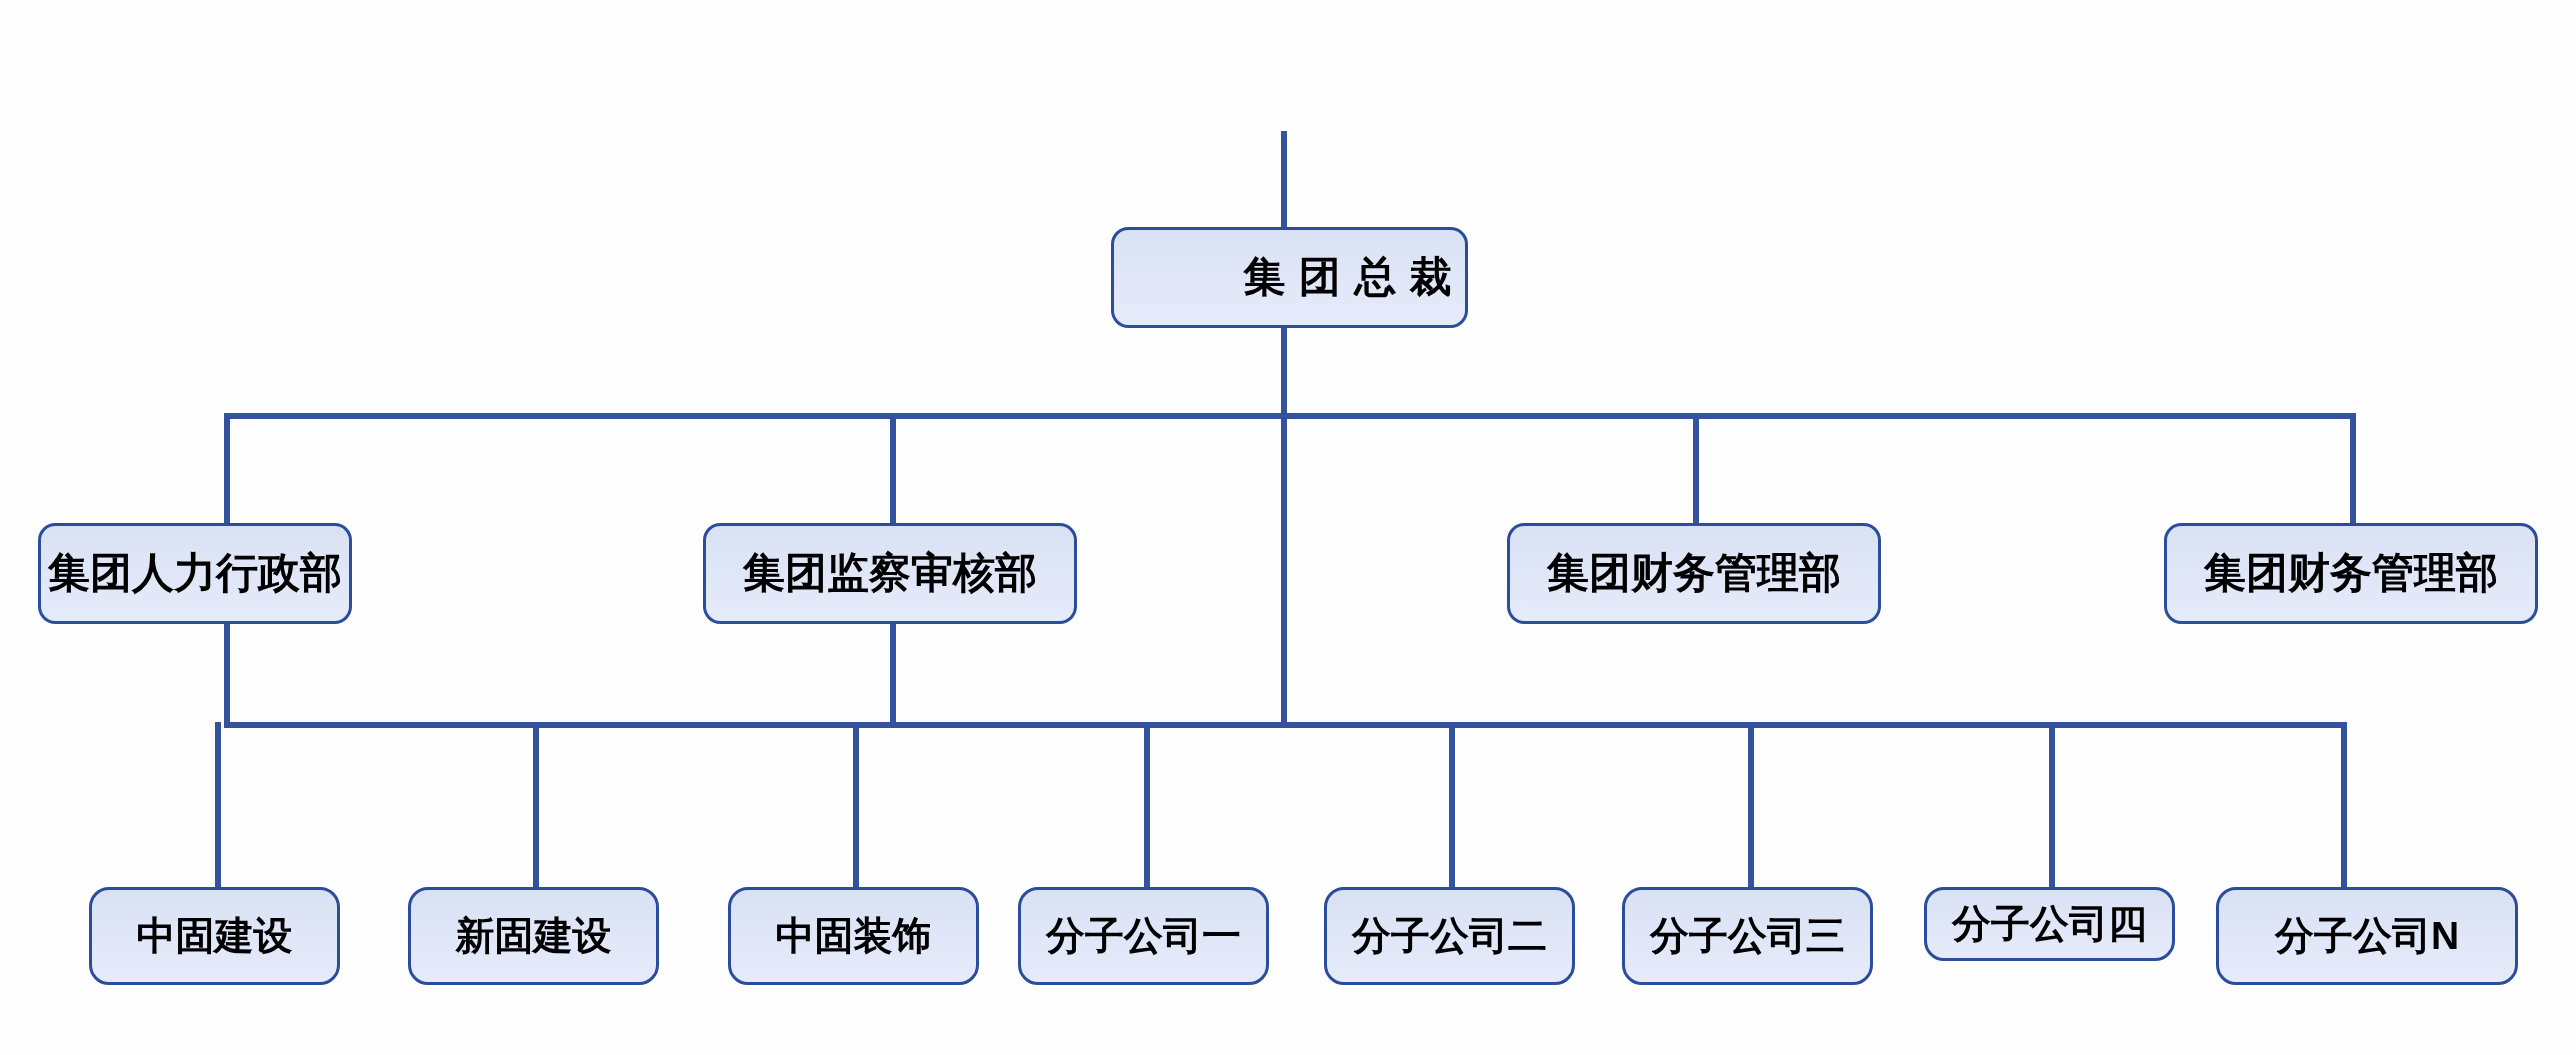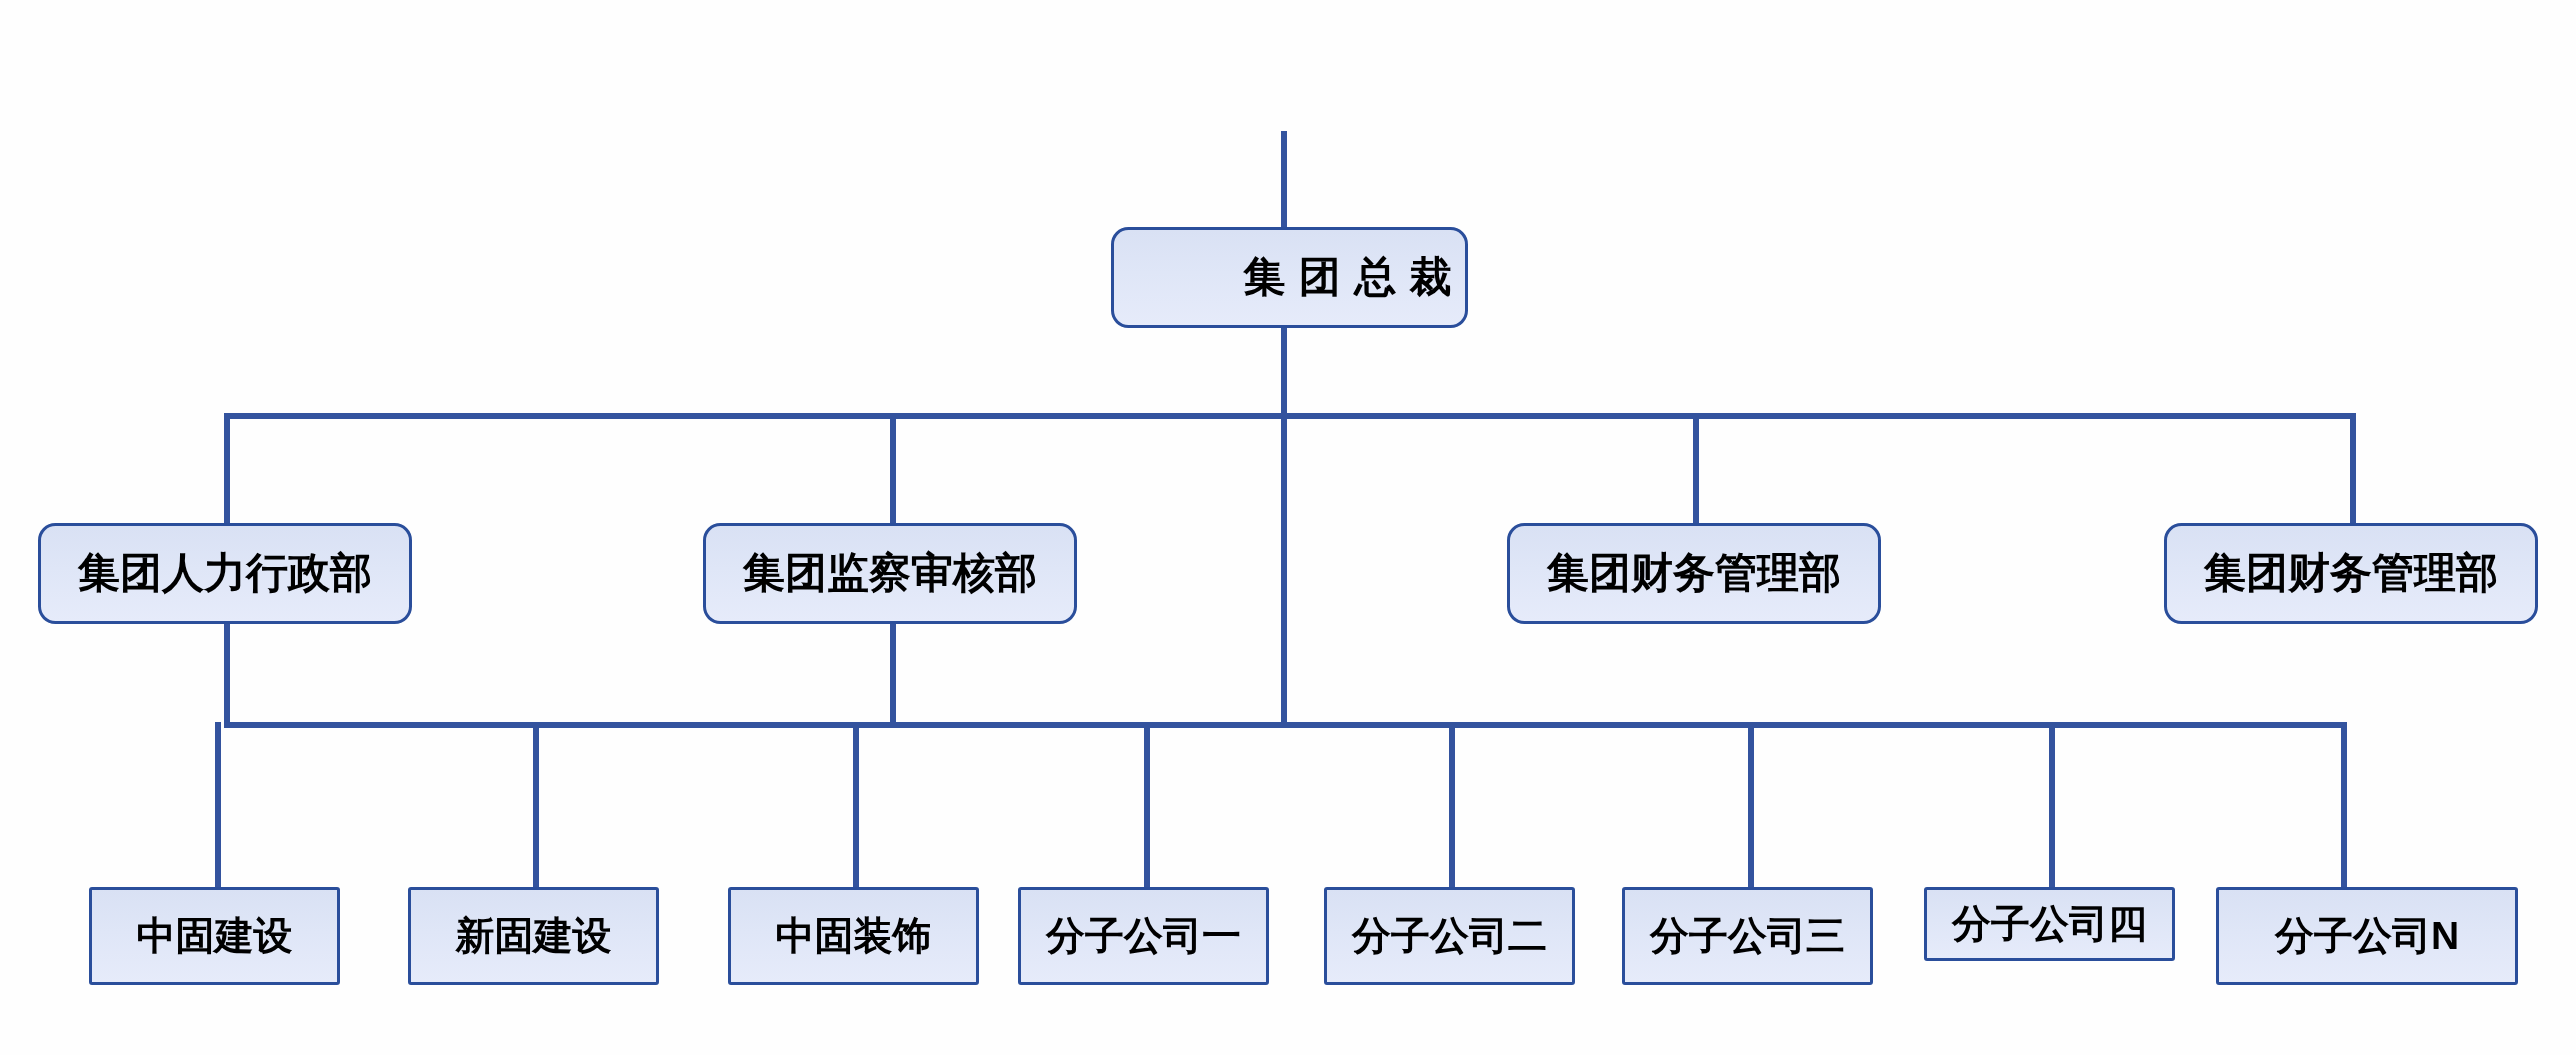--- a/index.html
+++ b/index.html
@@ -41,21 +41,21 @@
     text-indent: 13.4px;
   }
   .node.level-dept {
     font-size: 42px;
     letter-spacing: 0px;
   }
   .node.level-sub {
     font-size: 39px;
     letter-spacing: 0px;
     border-width: 3.4px;
-    border-radius: 3px;
+    border-radius: 20px;
   }
 
   
   .line {
     position: absolute;
     background: #33539e;
     z-index: 1;
   }
   .line.v { width: 6px; }
   .line.h { height: 6px; }
@@ -88,21 +88,21 @@
   <div class="line v" style="left:1449px; top:722px; height:168px;"></div>
   <div class="line v" style="left:1748px; top:722px; height:168px;"></div>
   <div class="line v" style="left:2049px; top:722px; height:168px;"></div>
   <div class="line v" style="left:2341px; top:722px; height:168px;"></div>
 
 
   <div class="node level-exec" style="left:1111px; top:227px; width:357px; height:101px;justify-content:flex-end;">
     <span>集团总裁</span>
   </div>
 
-  <div class="node level-dept" style="left:38px; top:523px; width:374px; height:101px;">
+  <div class="node level-dept" style="left:38px; top:523px; width:314px; height:101px;">
     <span>集团人力行政部</span>
   </div>
 
   <div class="node level-dept" style="left:703px; top:523px; width:374px; height:101px;">
     <span>集团监察审核部</span>
   </div>
 
   <div class="node level-dept" style="left:1507px; top:523px; width:374px; height:101px;">
     <span>集团财务管理部</span>
   </div>

